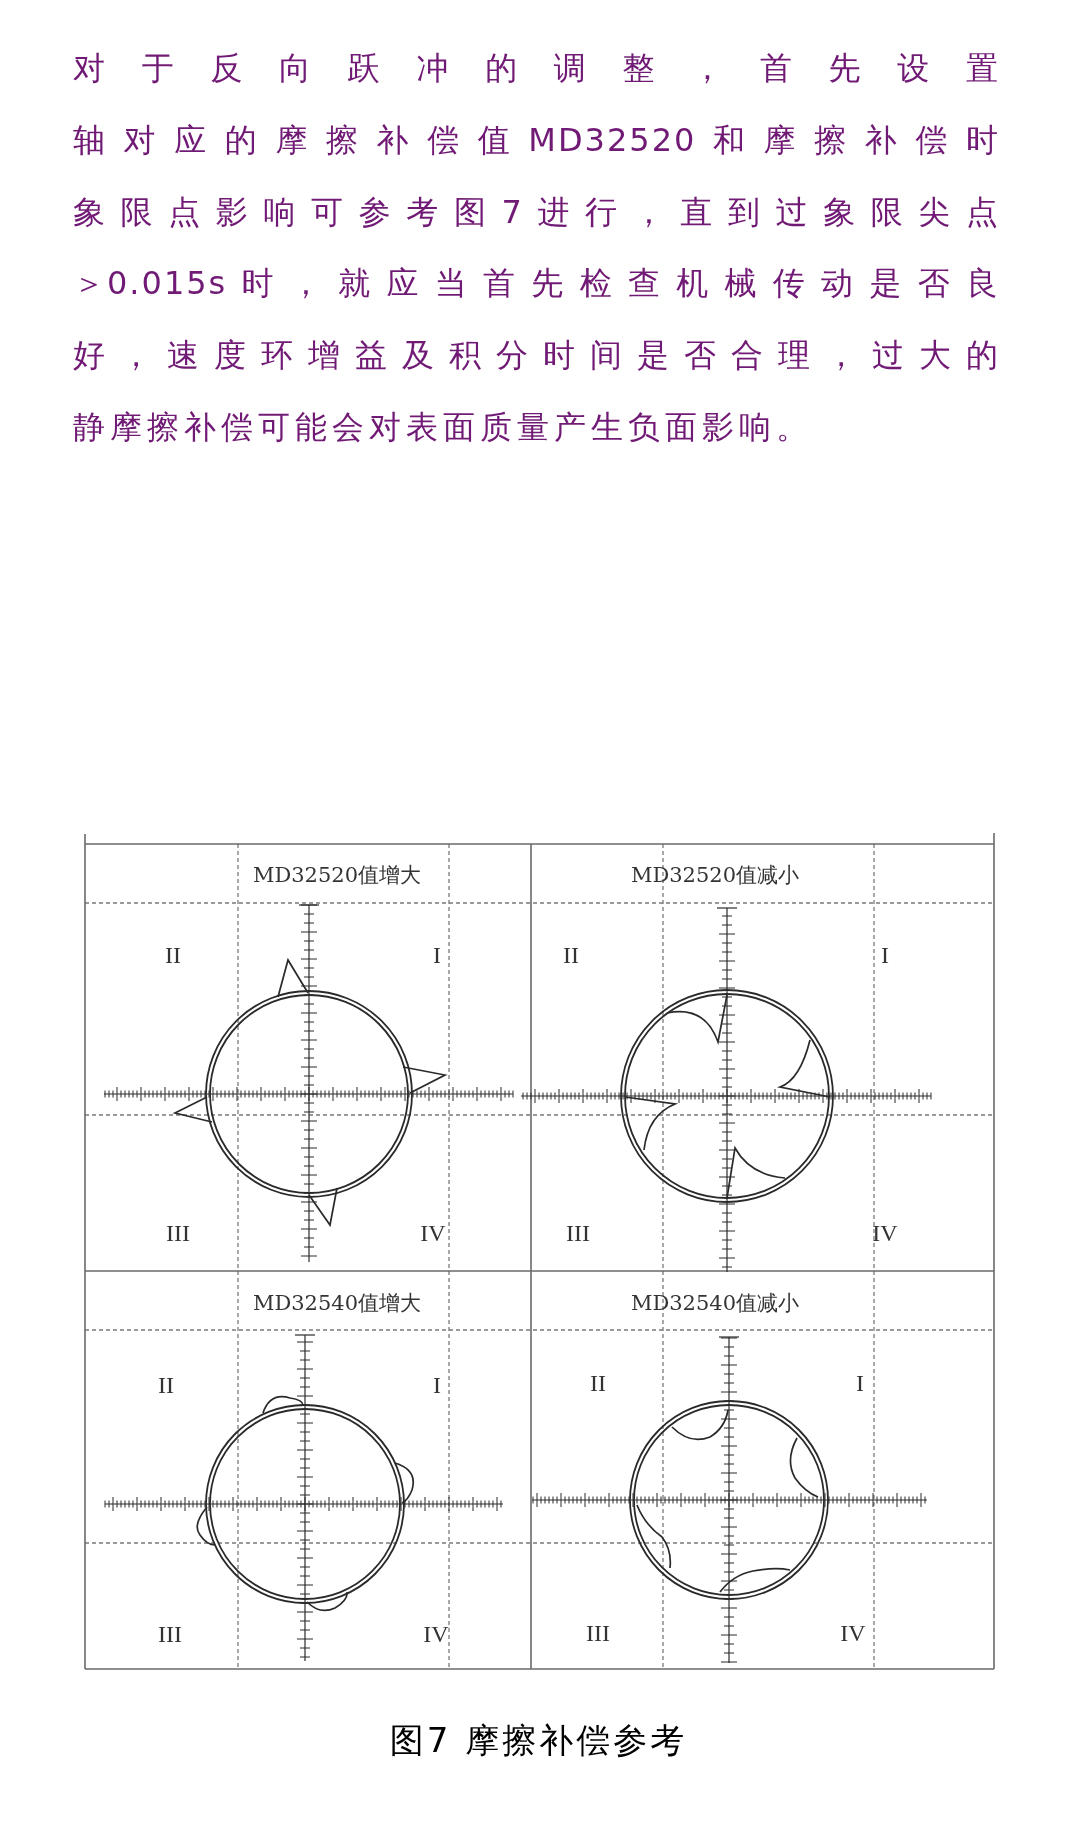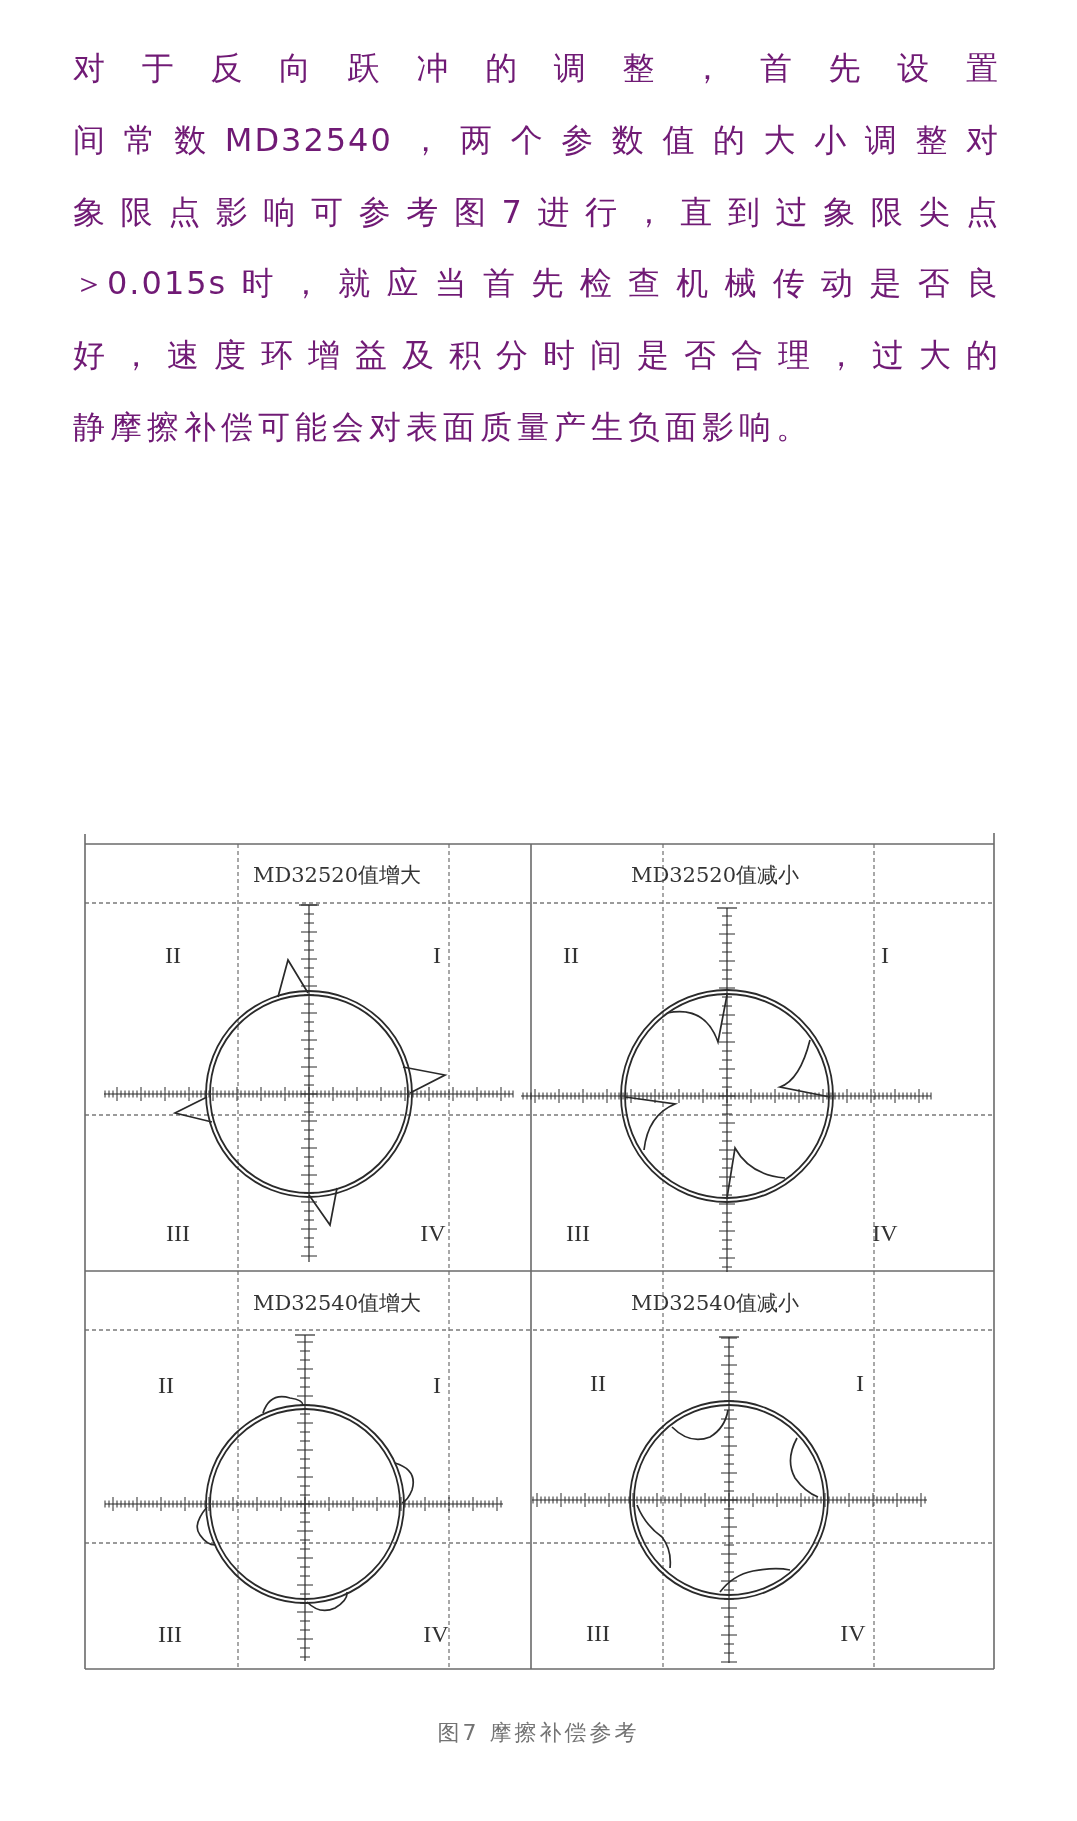--- a/index.html
+++ b/index.html
@@ -12,31 +12,31 @@
   .line {
     display: block; white-space: nowrap; height: 71.8px;
     text-align: justify; text-align-last: justify; letter-spacing: 2px;
   }
   .line.last { text-align-last: left; letter-spacing: 5px; }
   .figure { position: absolute; left: 0; top: 0; width: 1077px; height: 1798px; }
   .figure svg { position: absolute; left: 0; top: 0; }
   .caption {
     position: absolute; left: 0; width: 1077px; top: 1718px; text-align: center;
     font-family: "DejaVu Sans", "Liberation Sans", sans-serif;
-    font-size: 22px; color: #737373; letter-spacing: 3px;
+    font-size: 34px; color: #000000; letter-spacing: 3px;
   }
   .ptitle { font-family: "DejaVu Serif", "Liberation Serif", serif; font-size: 21px; fill: #333; }
   .roman { font-family: "Liberation Serif", "DejaVu Serif", serif; font-size: 24px; fill: #333; }
 </style>
 </head>
 <body>
 
 <div class="article">
   <span class="line">对于反向跃冲的调整，首先设置</span>
-  <span class="line">间常数MD32540，两个参数值的大小调整对</span>
+  <span class="line">轴对应的摩擦补偿值MD32520和摩擦补偿时</span>
   <span class="line">象限点影响可参考图7进行，直到过象限尖点</span>
   <span class="line">＞0.015s时，就应当首先检查机械传动是否良</span>
   <span class="line">好，速度环增益及积分时间是否合理，过大的</span>
   <span class="line last">静摩擦补偿可能会对表面质量产生负面影响。</span>
 </div>
 
 <div class="figure">
   <svg id="fig-svg" width="1077" height="1821" viewBox="0 0 1077 1821" xmlns="http://www.w3.org/2000/svg">
     <g id="g-dashes">
         <line x1="238" y1="844" x2="238" y2="1669" stroke="#7a7a7a" stroke-width="1.3" stroke-dasharray="4 3"></line>

